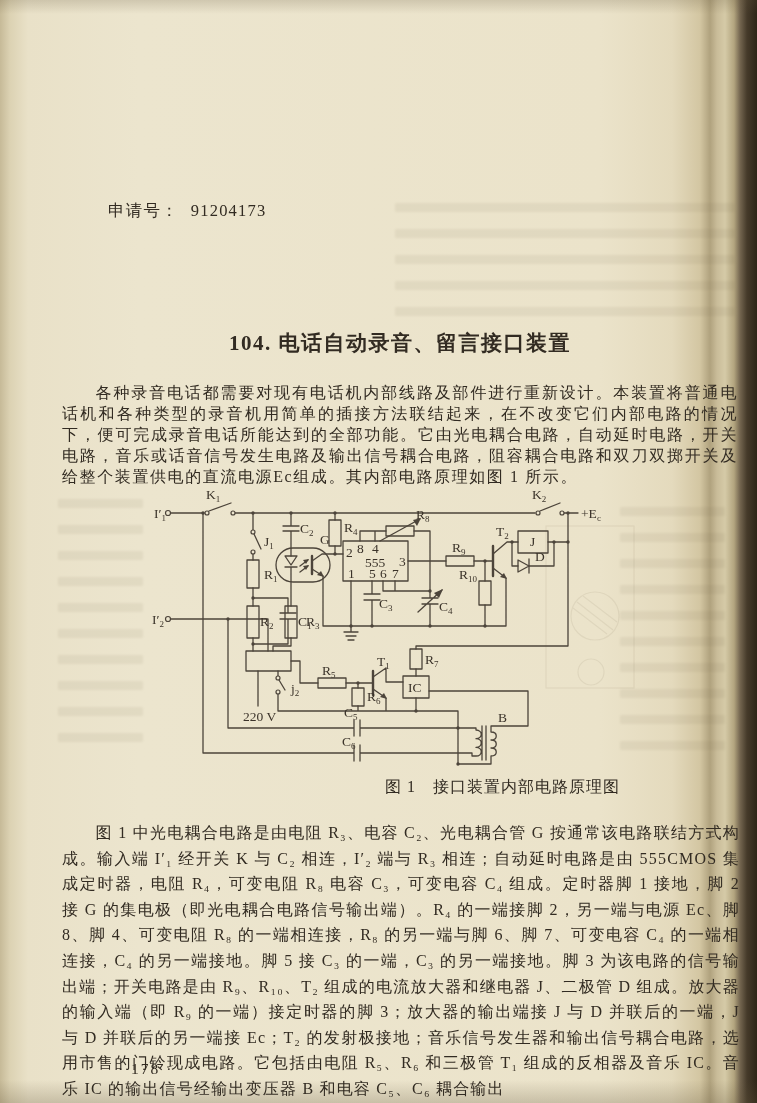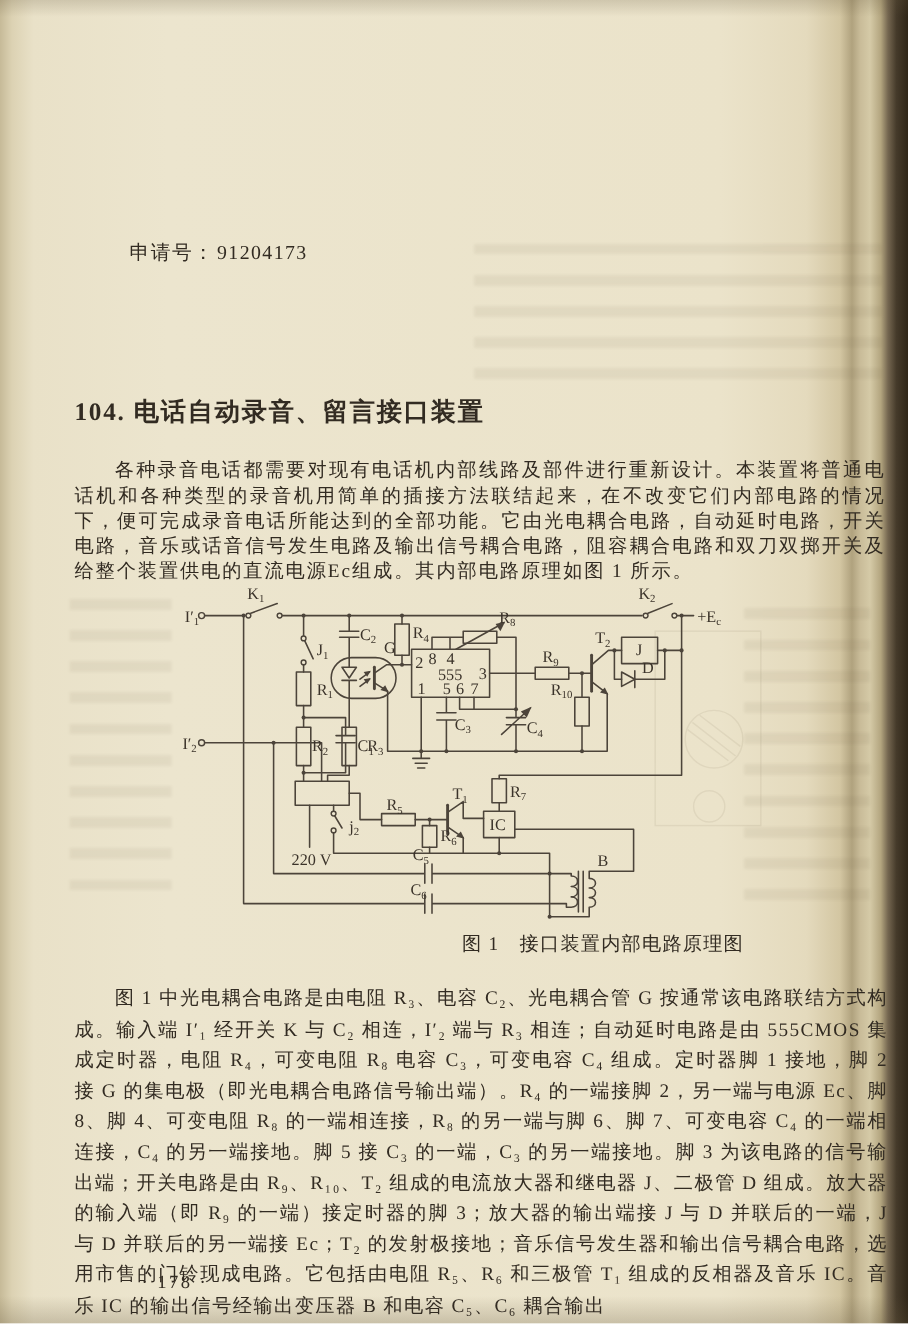--- a/index.html
+++ b/index.html
@@ -15,22 +15,22 @@
       linear-gradient(90deg,
         #c6ba98 0px,#dcd2b3 10px,#e9e1c8 28px,
         #ece5ce 140px,#ebe3ca 600px,#e4dabd 672px,
         #d3c6a2 700px,#b0a27e 710px,#c9bc99 717px,#d5caa7 725px,
         #b3a57f 734px,#746650 740px,#453a2a 747px,#2e2517 757px);
   }
   .txt{position:absolute;text-align:justify;}
   .intro{left:62px;top:104px;width:676px;font-size:16px;line-height:25px;letter-spacing:1.4px;}
   .app-info{position:absolute;left:108px;top:198px;font-size:16.5px;line-height:26.3px;letter-spacing:1.2px;}
   .app-line{white-space:nowrap;}
-  .app-label{margin-right:2px;}
-  .heading{position:absolute;left:62px;top:312px;width:676px;
+  .app-label{margin-right:12px;}
+  .heading{position:absolute;left:62px;top:312px;width:676px;text-align:center;
     font-size:21px;font-weight:bold;letter-spacing:1.5px;}
   .abstract{left:62px;top:366px;width:676px;font-size:16px;line-height:21px;letter-spacing:1.6px;text-indent:2.1em;}
   .figure-svg{position:absolute;left:148px;top:486px;}
   .caption{position:absolute;left:150px;top:777px;width:470px;text-align:right;font-size:16px;letter-spacing:1px;}
   .detail{left:62px;top:804px;width:678px;font-size:16px;line-height:25.6px;letter-spacing:1.2px;text-indent:2.1em;}
   .page-number{position:absolute;left:86px;top:1060px;font-size:15.5px;letter-spacing:2px;margin-left:32px;}
   .ghost-text{position:absolute;opacity:.08;filter:blur(1.2px);
     background:repeating-linear-gradient(180deg, transparent 0px, transparent 7px,
       #6e5f45 7px,#6e5f45 16px, transparent 16px, transparent 26px);}
   svg text{fill:#3b332a;font-family:"Liberation Serif","DejaVu Serif",serif;font-size:13.5px;}

